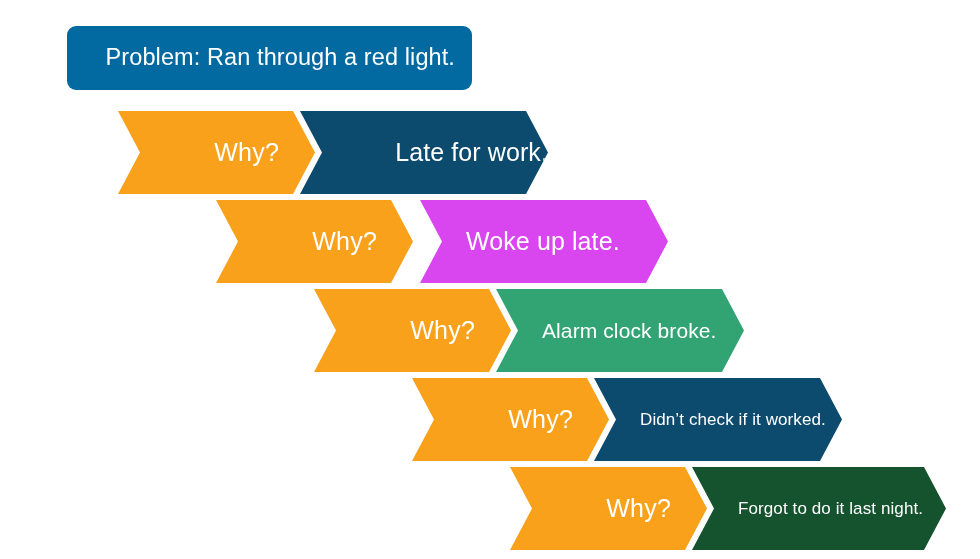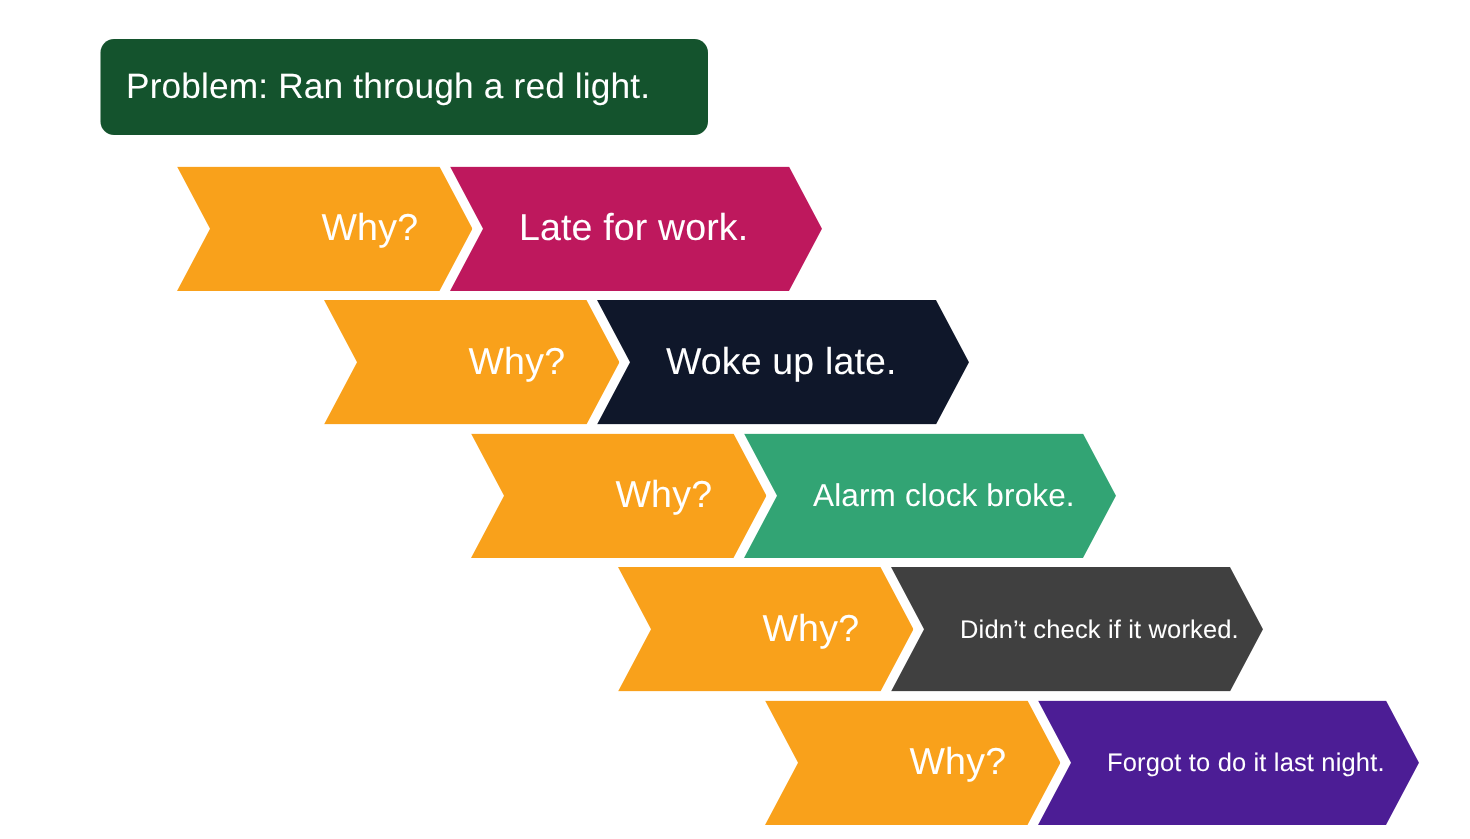--- a/index.html
+++ b/index.html
@@ -83,60 +83,60 @@
   .chevron.answer .chev-label {
     padding-left: 46px;
     letter-spacing: 0.1px;
   }
 </style>
 </head>
 <body>
 
 <div id="canvas">
 
-  <div class="problem-box" style="left: 67px; top: 26px; width: 405px; height: 64px; background: #14532d;">
+  <div class="problem-box" style="left: 67px; top: 26px; width: 405px; height: 64px; background: #0369a1; justify-content: flex-end;">
     <span class="problem-label">Problem: Ran through a red light.</span>
   </div>
 
   <div id="rows-container">
       <div class="why-row" style="top: 111px; left: 0px;">
         <div class="chevron arrow why" style="left: 118px; width: 197px; background: rgb(249, 161, 27);">
           <span class="chev-label" style="font-size: 25px;">Why?</span>
         </div>
-        <div class="chevron arrow answer" style="left: 300px; width: 248px; background: #be185d;">
+        <div class="chevron arrow answer" style="left: 300px; width: 248px; background: #0c4a6e; justify-content: flex-end;">
           <span class="chev-label" style="font-size: 25px;">Late for work.</span>
         </div>
       </div>
       <div class="why-row" style="top: 200px; left: 0px;">
         <div class="chevron arrow why" style="left: 216px; width: 197px; background: rgb(249, 161, 27);">
           <span class="chev-label" style="font-size: 25px;">Why?</span>
         </div>
-        <div class="chevron arrow answer" style="left: 398px; width: 248px; background: #0f172a;">
+        <div class="chevron arrow answer" style="left: 420px; width: 248px; background: #d946ef;">
           <span class="chev-label" style="font-size: 25px;">Woke up late.</span>
         </div>
       </div>
       <div class="why-row" style="top: 289px; left: 0px;">
         <div class="chevron arrow why" style="left: 314px; width: 197px; background: rgb(249, 161, 27);">
           <span class="chev-label" style="font-size: 25px;">Why?</span>
         </div>
         <div class="chevron arrow answer" style="left: 496px; width: 248px; background: rgb(50, 164, 116); text-align: center;">
           <span class="chev-label" style="font-size: 21px;">Alarm clock broke.</span>
         </div>
       </div>
       <div class="why-row" style="top: 378px; left: 0px;">
         <div class="chevron arrow why" style="left: 412px; width: 197px; background: rgb(249, 161, 27);">
           <span class="chev-label" style="font-size: 25px;">Why?</span>
         </div>
-        <div class="chevron arrow answer" style="left: 594px; width: 248px; background: #404040;">
+        <div class="chevron arrow answer" style="left: 594px; width: 248px; background: #0c4a6e;">
           <span class="chev-label" style="font-size: 17px;">Didn’t check if it worked.</span>
         </div>
       </div>
       <div class="why-row" style="top: 467px; left: 0px;">
         <div class="chevron arrow why" style="left: 510px; width: 197px; background: rgb(249, 161, 27);">
           <span class="chev-label" style="font-size: 25px;">Why?</span>
         </div>
-        <div class="chevron arrow answer" style="left: 692px; width: 254px; background: #4c1d95;">
+        <div class="chevron arrow answer" style="left: 692px; width: 254px; background: #14532d;">
           <span class="chev-label" style="font-size: 17px;">Forgot to do it last night.</span>
         </div>
       </div>
     </div>
 
 </div>
 
 </body></html>

